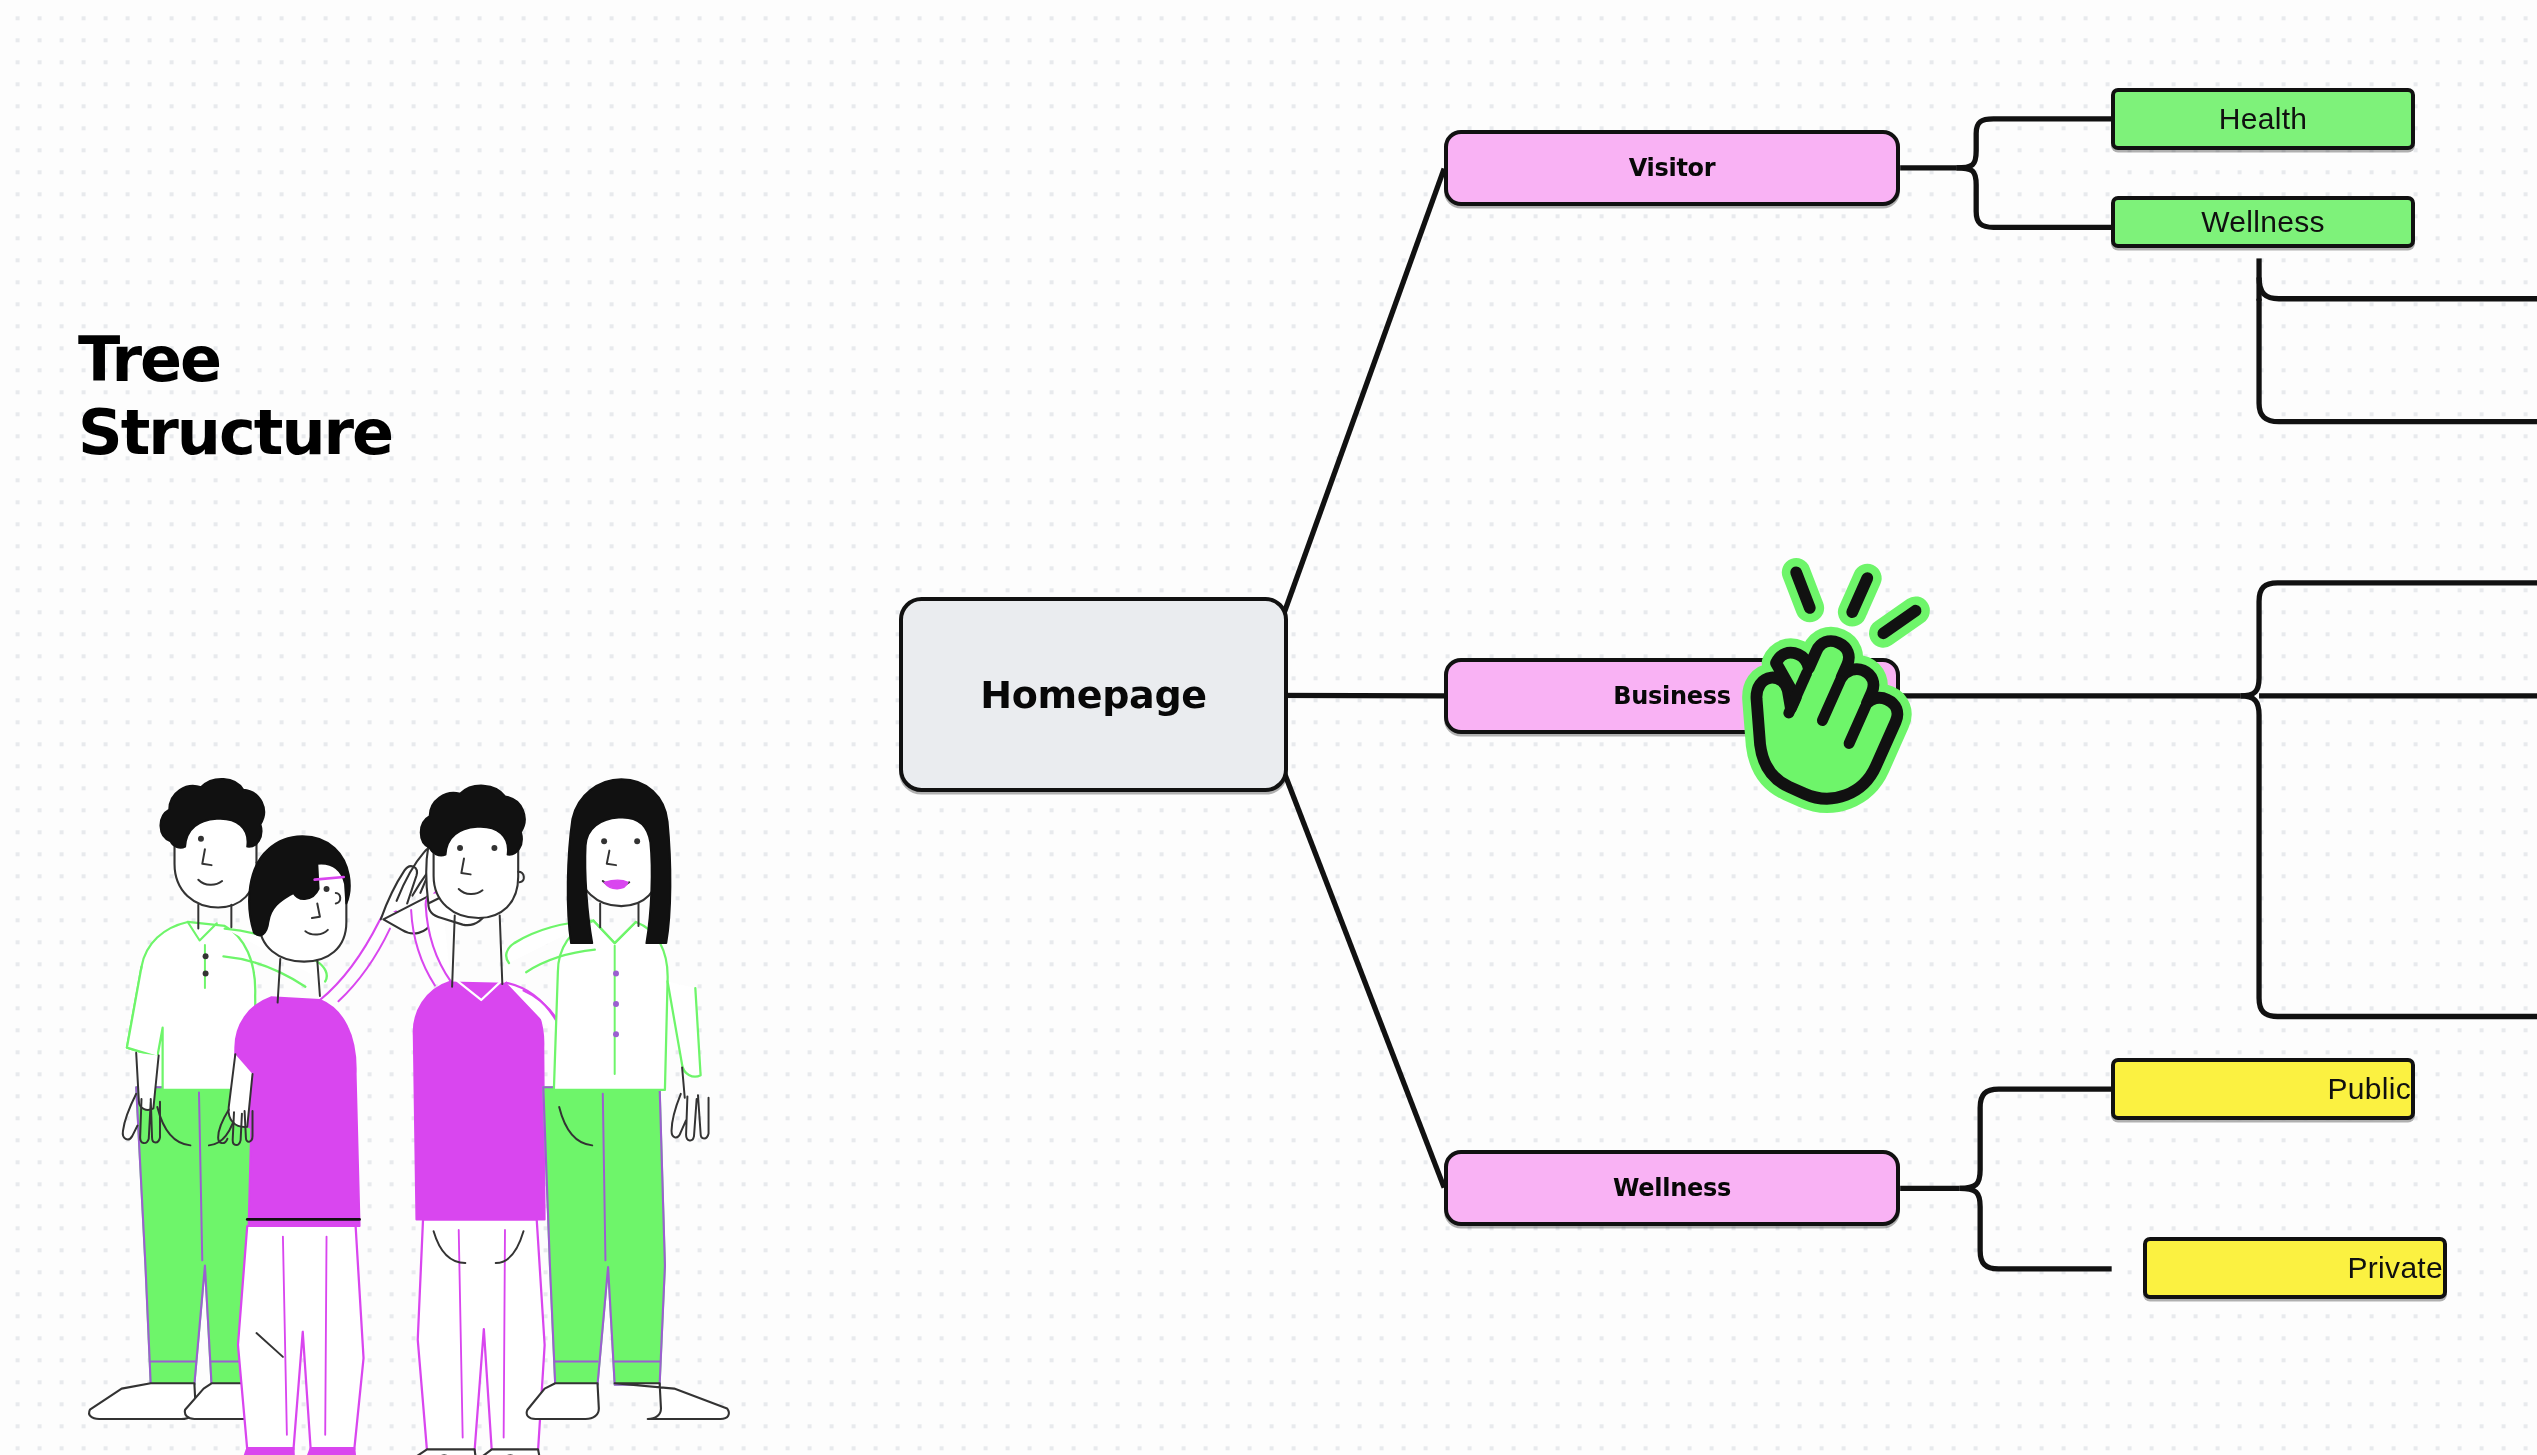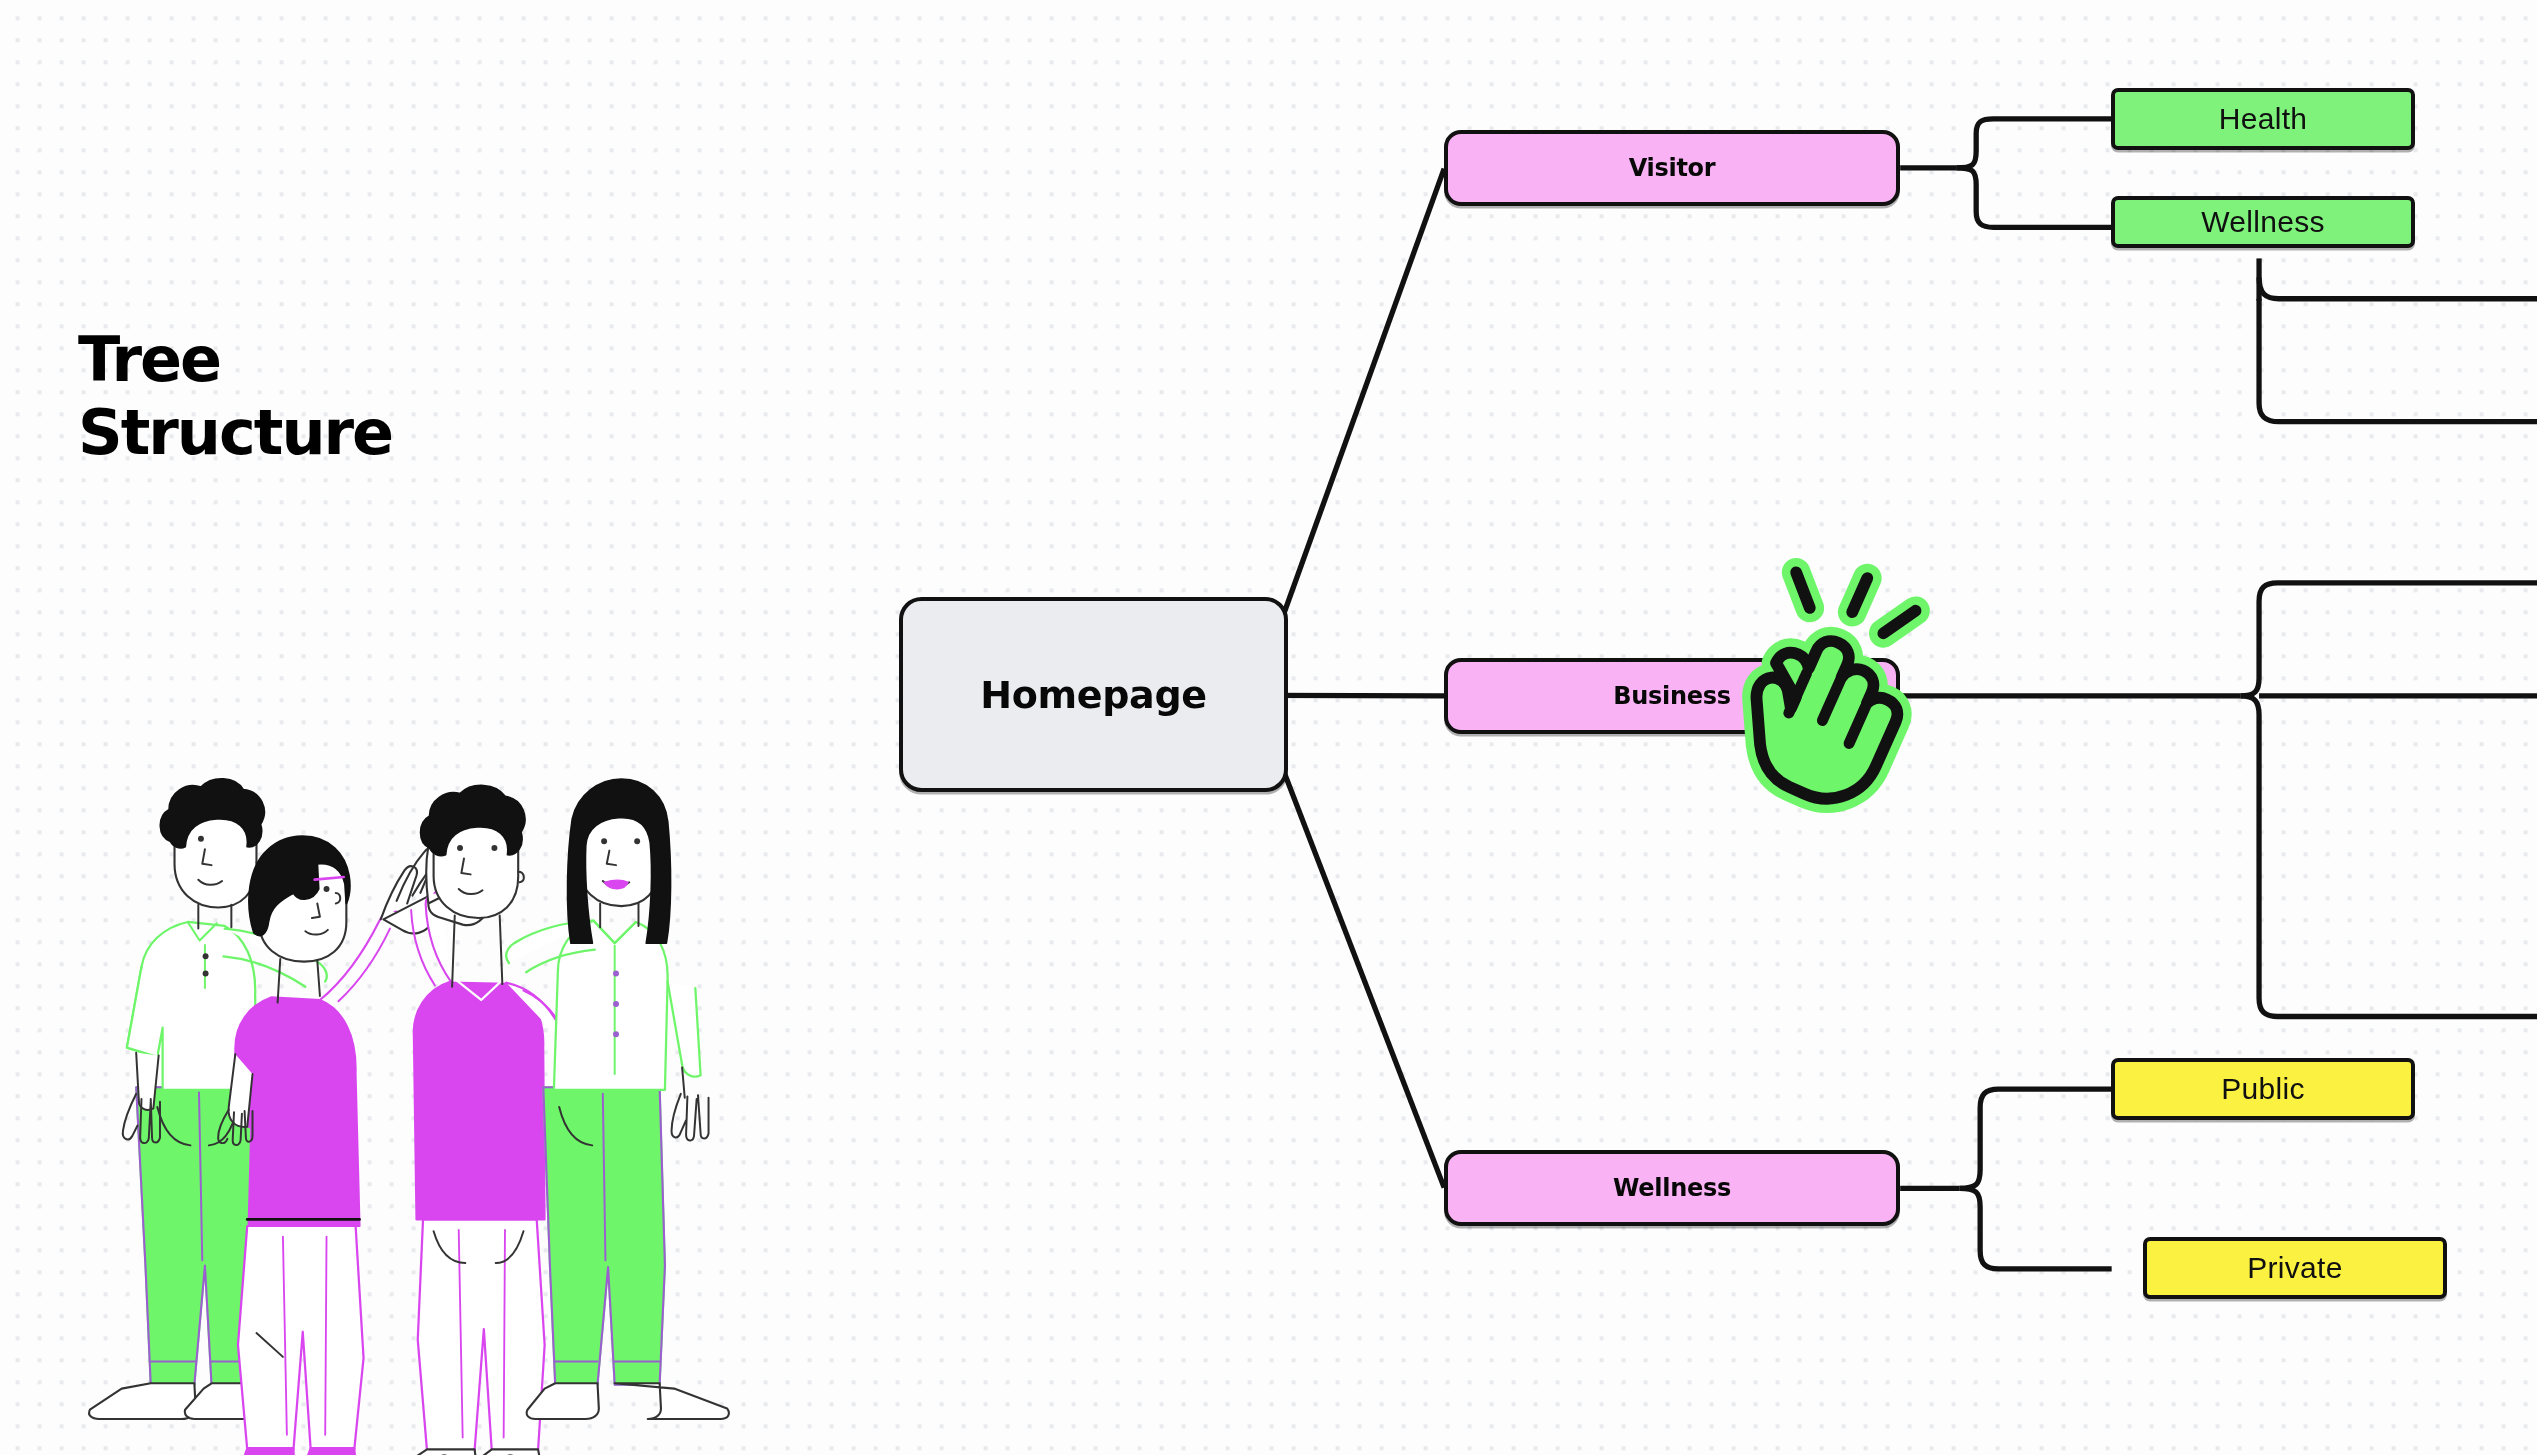--- a/index.html
+++ b/index.html
@@ -68,21 +68,21 @@
   }
   .node.leaf {
     font-family:"Liberation Sans", sans-serif;
     font-weight:400;
     font-size:30px;
     letter-spacing:0.3px;
     color:#101010;
     border-radius:7px;
   }
   .node.leaf.green  { background:#7ef27a; }
-  .node.leaf.yellow { background:#fbf141; }
+  .node.leaf.yellow { background:#fbf141;text-align:right; }
 
   
   #node-homepage { left:866px;  top:597px;  width:389px;  height:195px;margin-left:33px; }
   #node-visitor  { left:1444px;  top:130px;  width:456px;  height:76px; }
   #node-business { left:1444px;  top:658px;  width:456px;  height:76px; }
   #node-education{ left:1444px;  top:1150px; width:456px;  height:76px; }
   #node-health   { left:2111px;  top:88px;  width:304px;  height:62px; }
   #node-wellness { left:2111px;  top:196px;  width:304px;  height:52px; }
   #node-public   { left:2111px;  top:1058px; width:304px;  height:62px; }
   #node-private  { left:2111px;  top:1237px; width:304px;  height:62px;margin-left:32px; }

